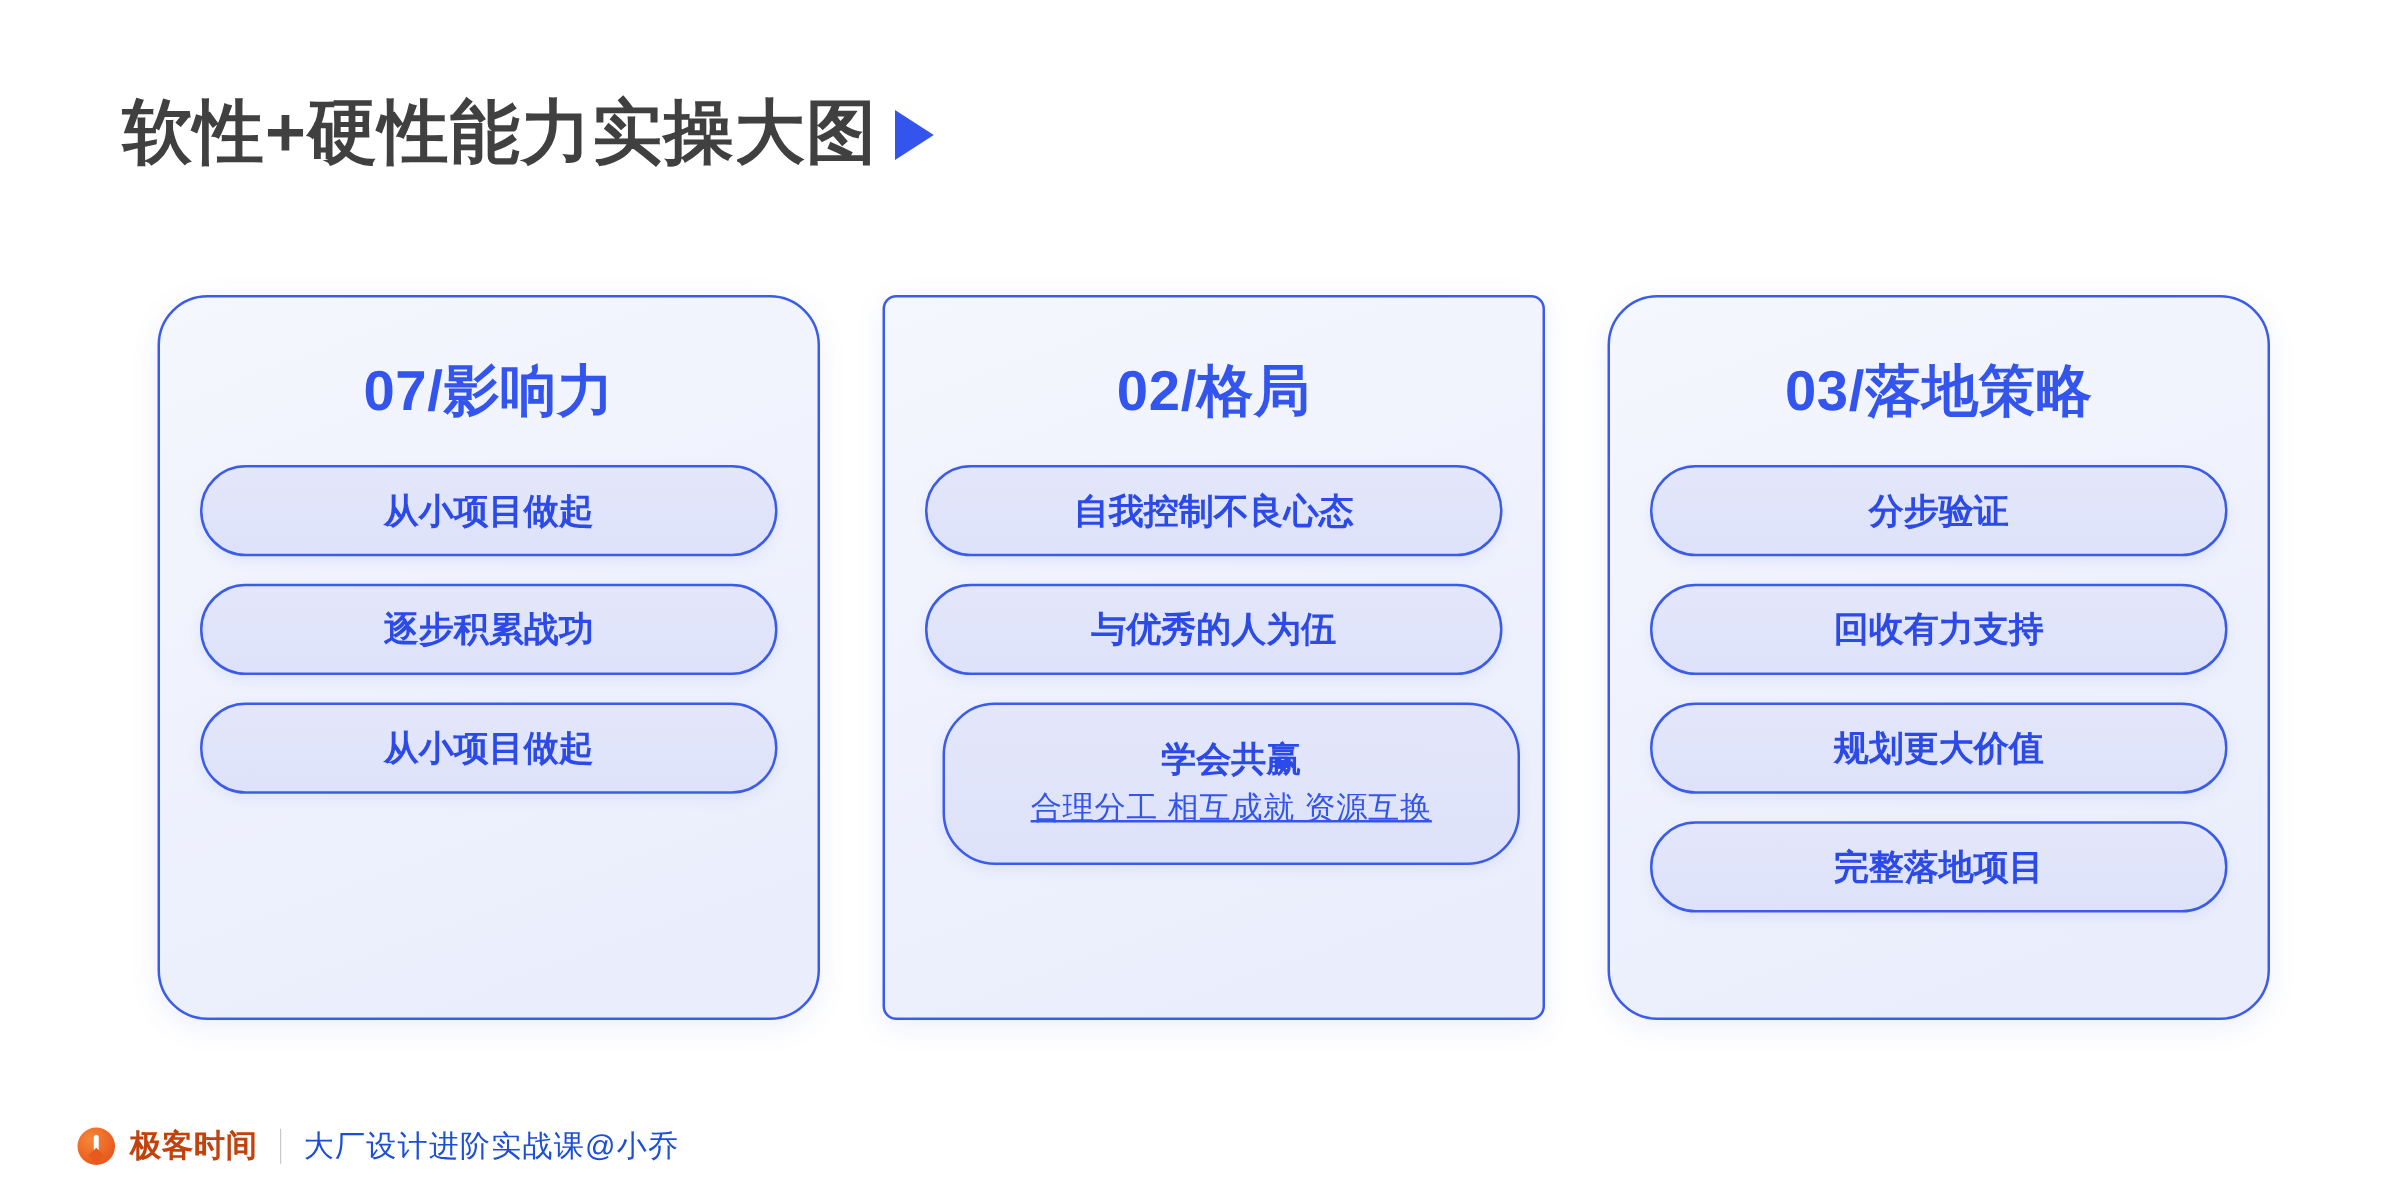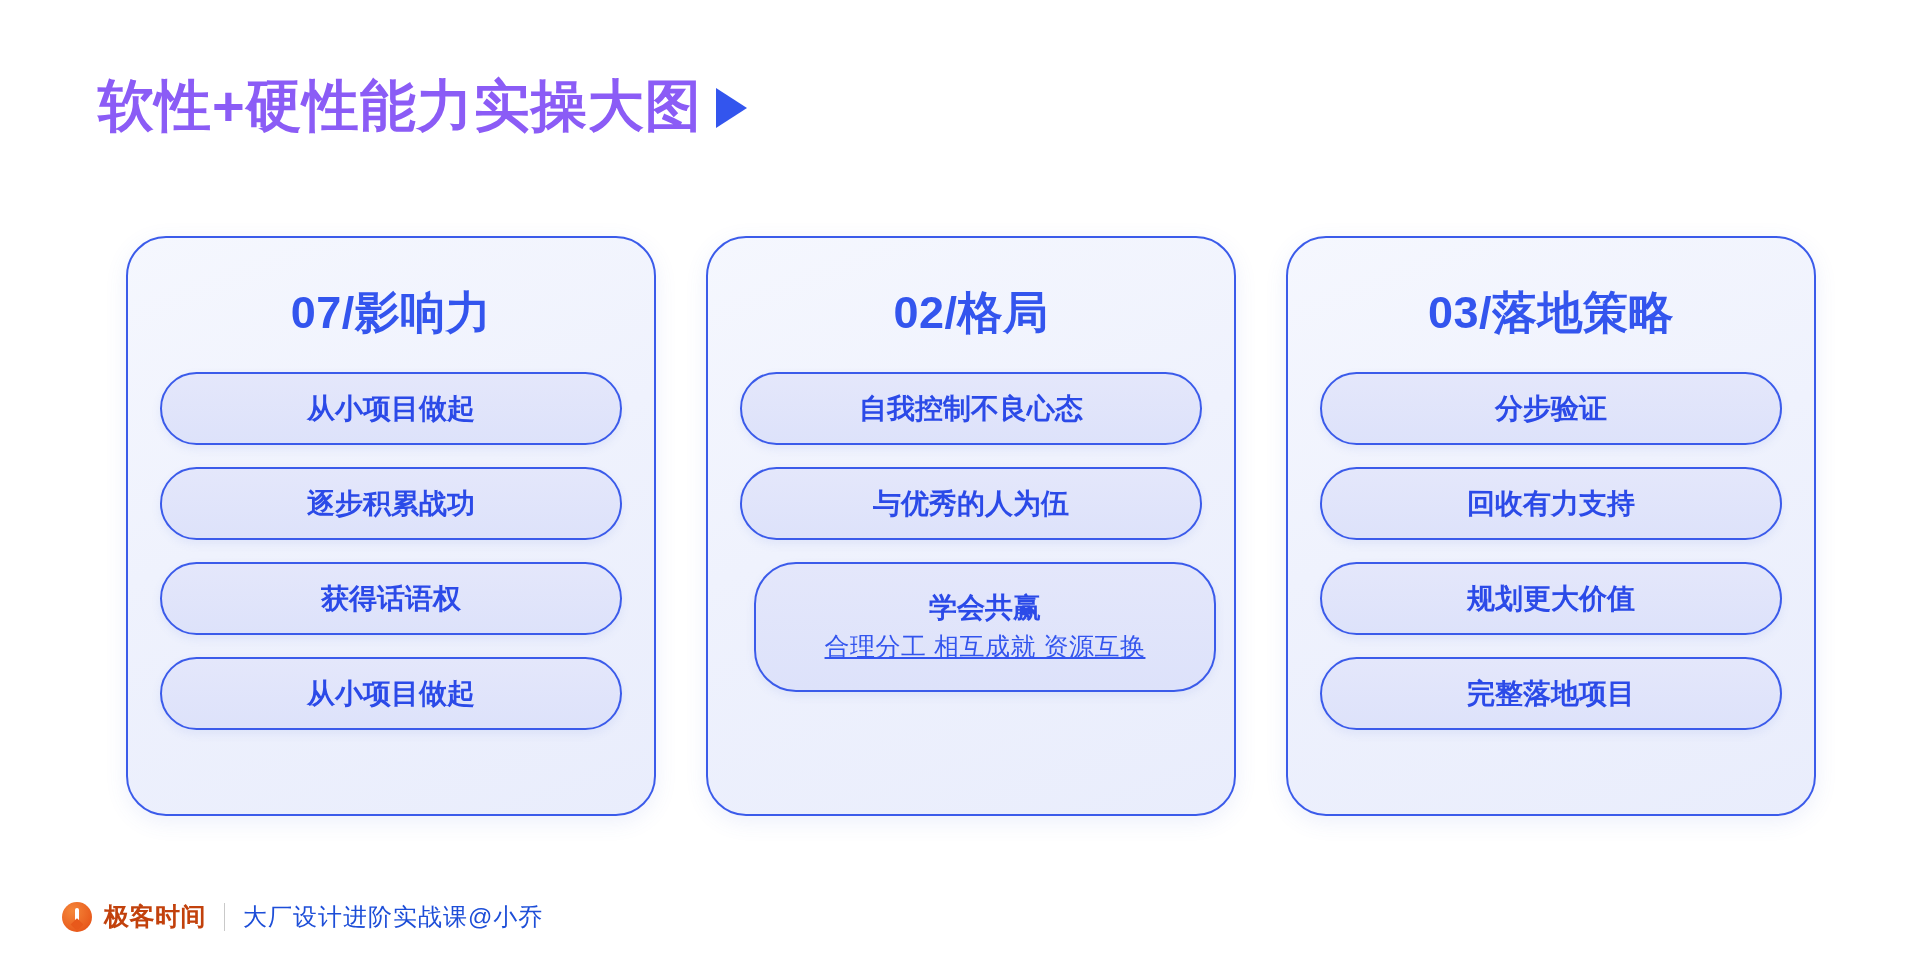--- a/index.html
+++ b/index.html
@@ -20,21 +20,21 @@
     position: absolute;
     left: 98px;
     top: 78px;
     display: flex;
     align-items: center;
     gap: 14px;
   }
   .slide-title .title-text {
     font-size: 56px;
     font-weight: 700;
-    color: #8b5cf6;
+    color: #404040;
     letter-spacing: 1px;
     line-height: 1;
     white-space: nowrap;
   }
   .title-triangle {
     width: 0;
     height: 0;
     border-top: 20px solid transparent;
     border-bottom: 20px solid transparent;
     border-left: 31px solid #3355EE;
@@ -60,21 +60,21 @@
     border: 2px solid #3B5BEA;
     border-radius: 40px;
     background: linear-gradient(160deg, #F5F7FE 0%, #EFF2FD 45%, #E9EDFC 100%);
     padding: 34px 32px 40px 32px;
     display: flex;
     flex-direction: column;
     align-items: center;
     box-shadow: 0 6px 22px rgba(80, 110, 220, 0.10);
   }
   .card.card-1 { min-height: 580px; }
-  .card.card-2 { min-height: 580px; }
+  .card.card-2 { min-height: 580px; border-radius: 11px; }
   .card.card-3 { min-height: 560px; }
 
   .card-heading {
     font-size: 45px;
     font-weight: 700;
     color: #3355EE;
     letter-spacing: 0.5px;
     margin: 16px 0 34px 0;
     line-height: 1.1;
     white-space: nowrap;
@@ -180,21 +180,20 @@
   <span class="title-text">软性+硬性能力实操大图</span>
   <span class="title-triangle"></span>
 </div>
 
 <div class="cards-row">
 
   <div class="card card-1">
     <div class="card-heading">07/影响力</div>
     <div class="pill">从小项目做起</div>
     <div class="pill">逐步积累战功</div>
-    <div class="pill">获得话语权</div>
     <div class="pill">从小项目做起</div>
   </div>
 
   <div class="card card-2">
     <div class="card-heading">02/格局</div>
     <div class="pill">自我控制不良心态</div>
     <div class="pill">与优秀的人为伍</div>
     <div class="pill pill-tall">
       <span>学会共赢</span>
       <span class="pill-sub">合理分工 相互成就 资源互换</span>

